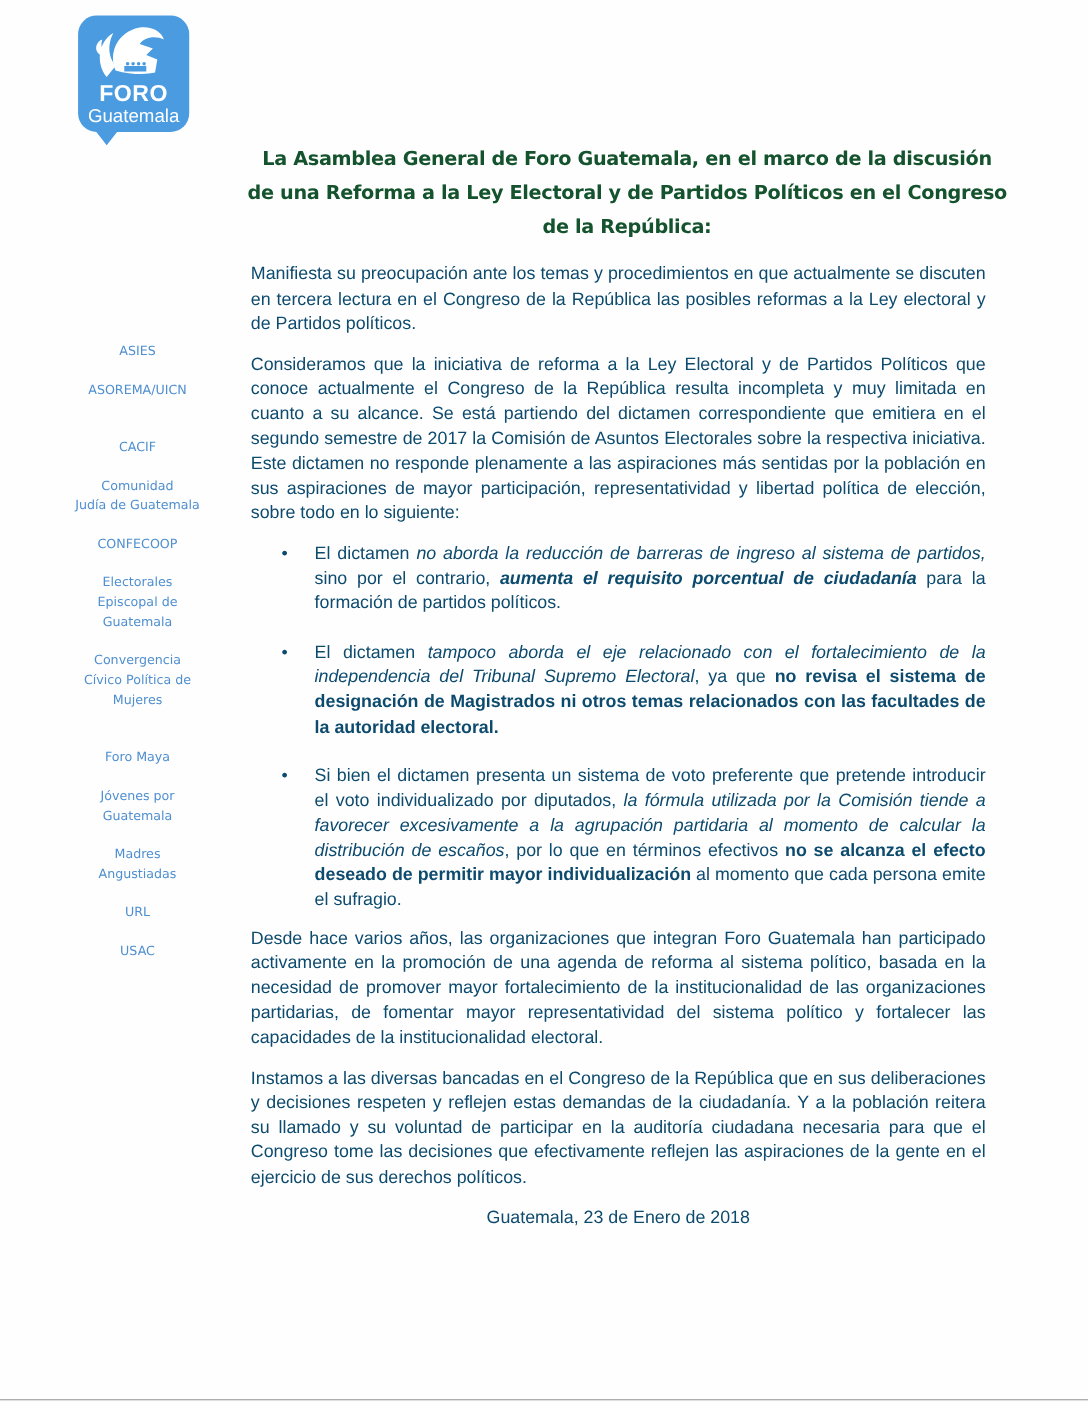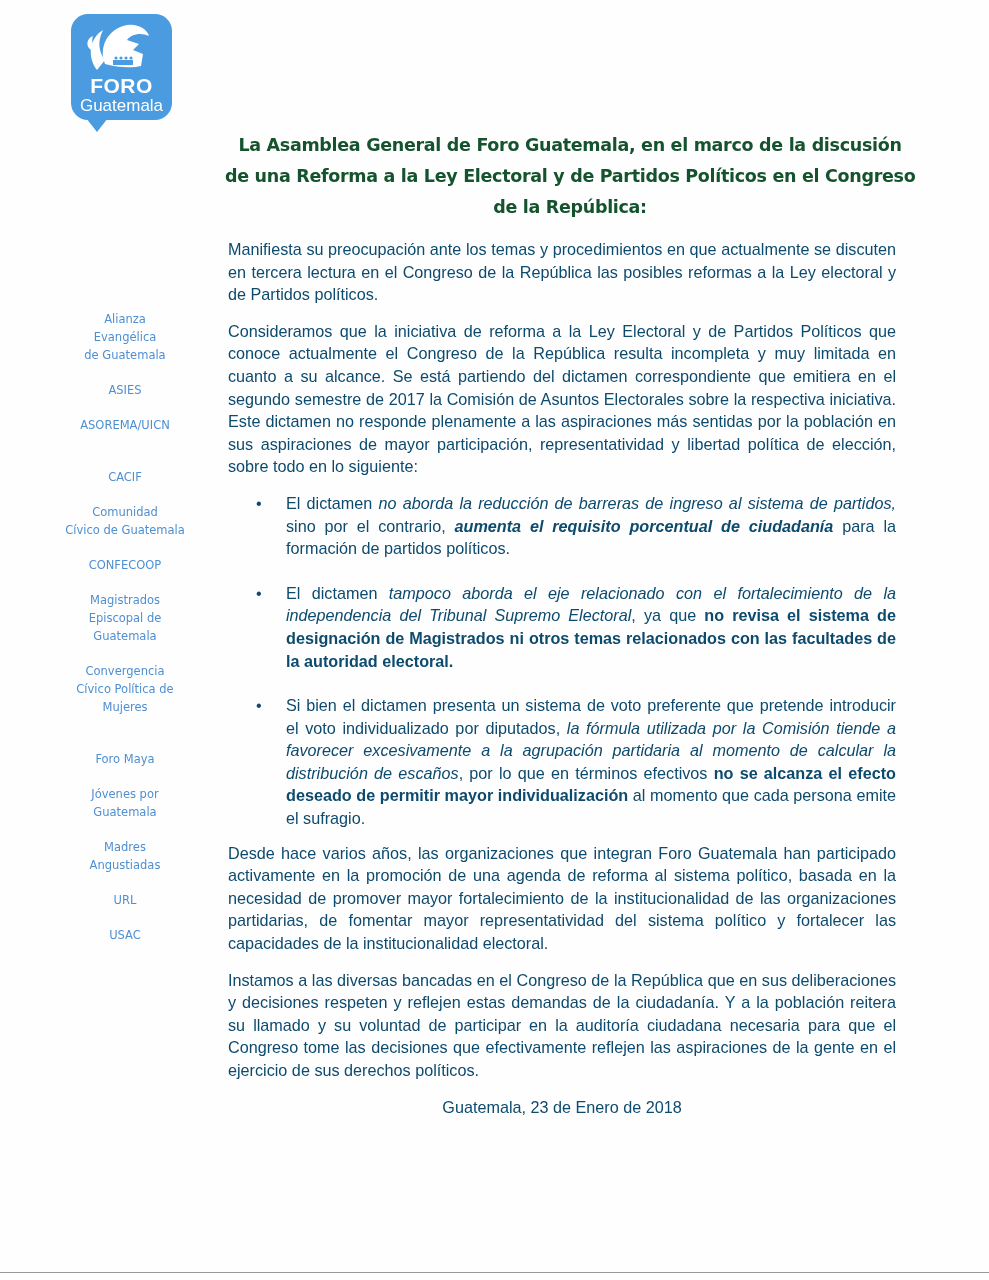--- a/index.html
+++ b/index.html
@@ -45,42 +45,37 @@
       <circle cx="43" cy="38" r="1.6" fill="#4a9be0"></circle>
       <circle cx="48" cy="38" r="1.6" fill="#4a9be0"></circle>
     </svg>
     <div class="logo-foro">FORO</div>
     <div class="logo-gt">Guatemala</div>
   </div>
   <div class="logo-tail"></div>
 
   <div class="sidebar">
     <div class="member">
-      <span>Alianza</span>
-      <span>Evangélica</span>
-      <span>de Guatemala</span>
-    </div>
-    <div class="member">
       <span>ASIES</span>
     </div>
     <div class="member" style="margin-bottom:34px">
       <span>ASOREMA/UICN</span>
     </div>
     <div class="member">
       <span>CACIF</span>
     </div>
     <div class="member">
       <span>Comunidad</span>
-      <span>Cívico de Guatemala</span>
+      <span>Judía de Guatemala</span>
     </div>
     <div class="member">
       <span>CONFECOOP</span>
     </div>
     <div class="member">
-      <span>Magistrados</span>
+      <span>Electorales</span>
       <span>Episcopal de</span>
       <span>Guatemala</span>
     </div>
     <div class="member" style="margin-bottom:34px">
       <span>Convergencia</span>
       <span>Cívico Política  de</span>
       <span>Mujeres</span>
     </div>
     <div class="member">
       <span>Foro Maya</span>

